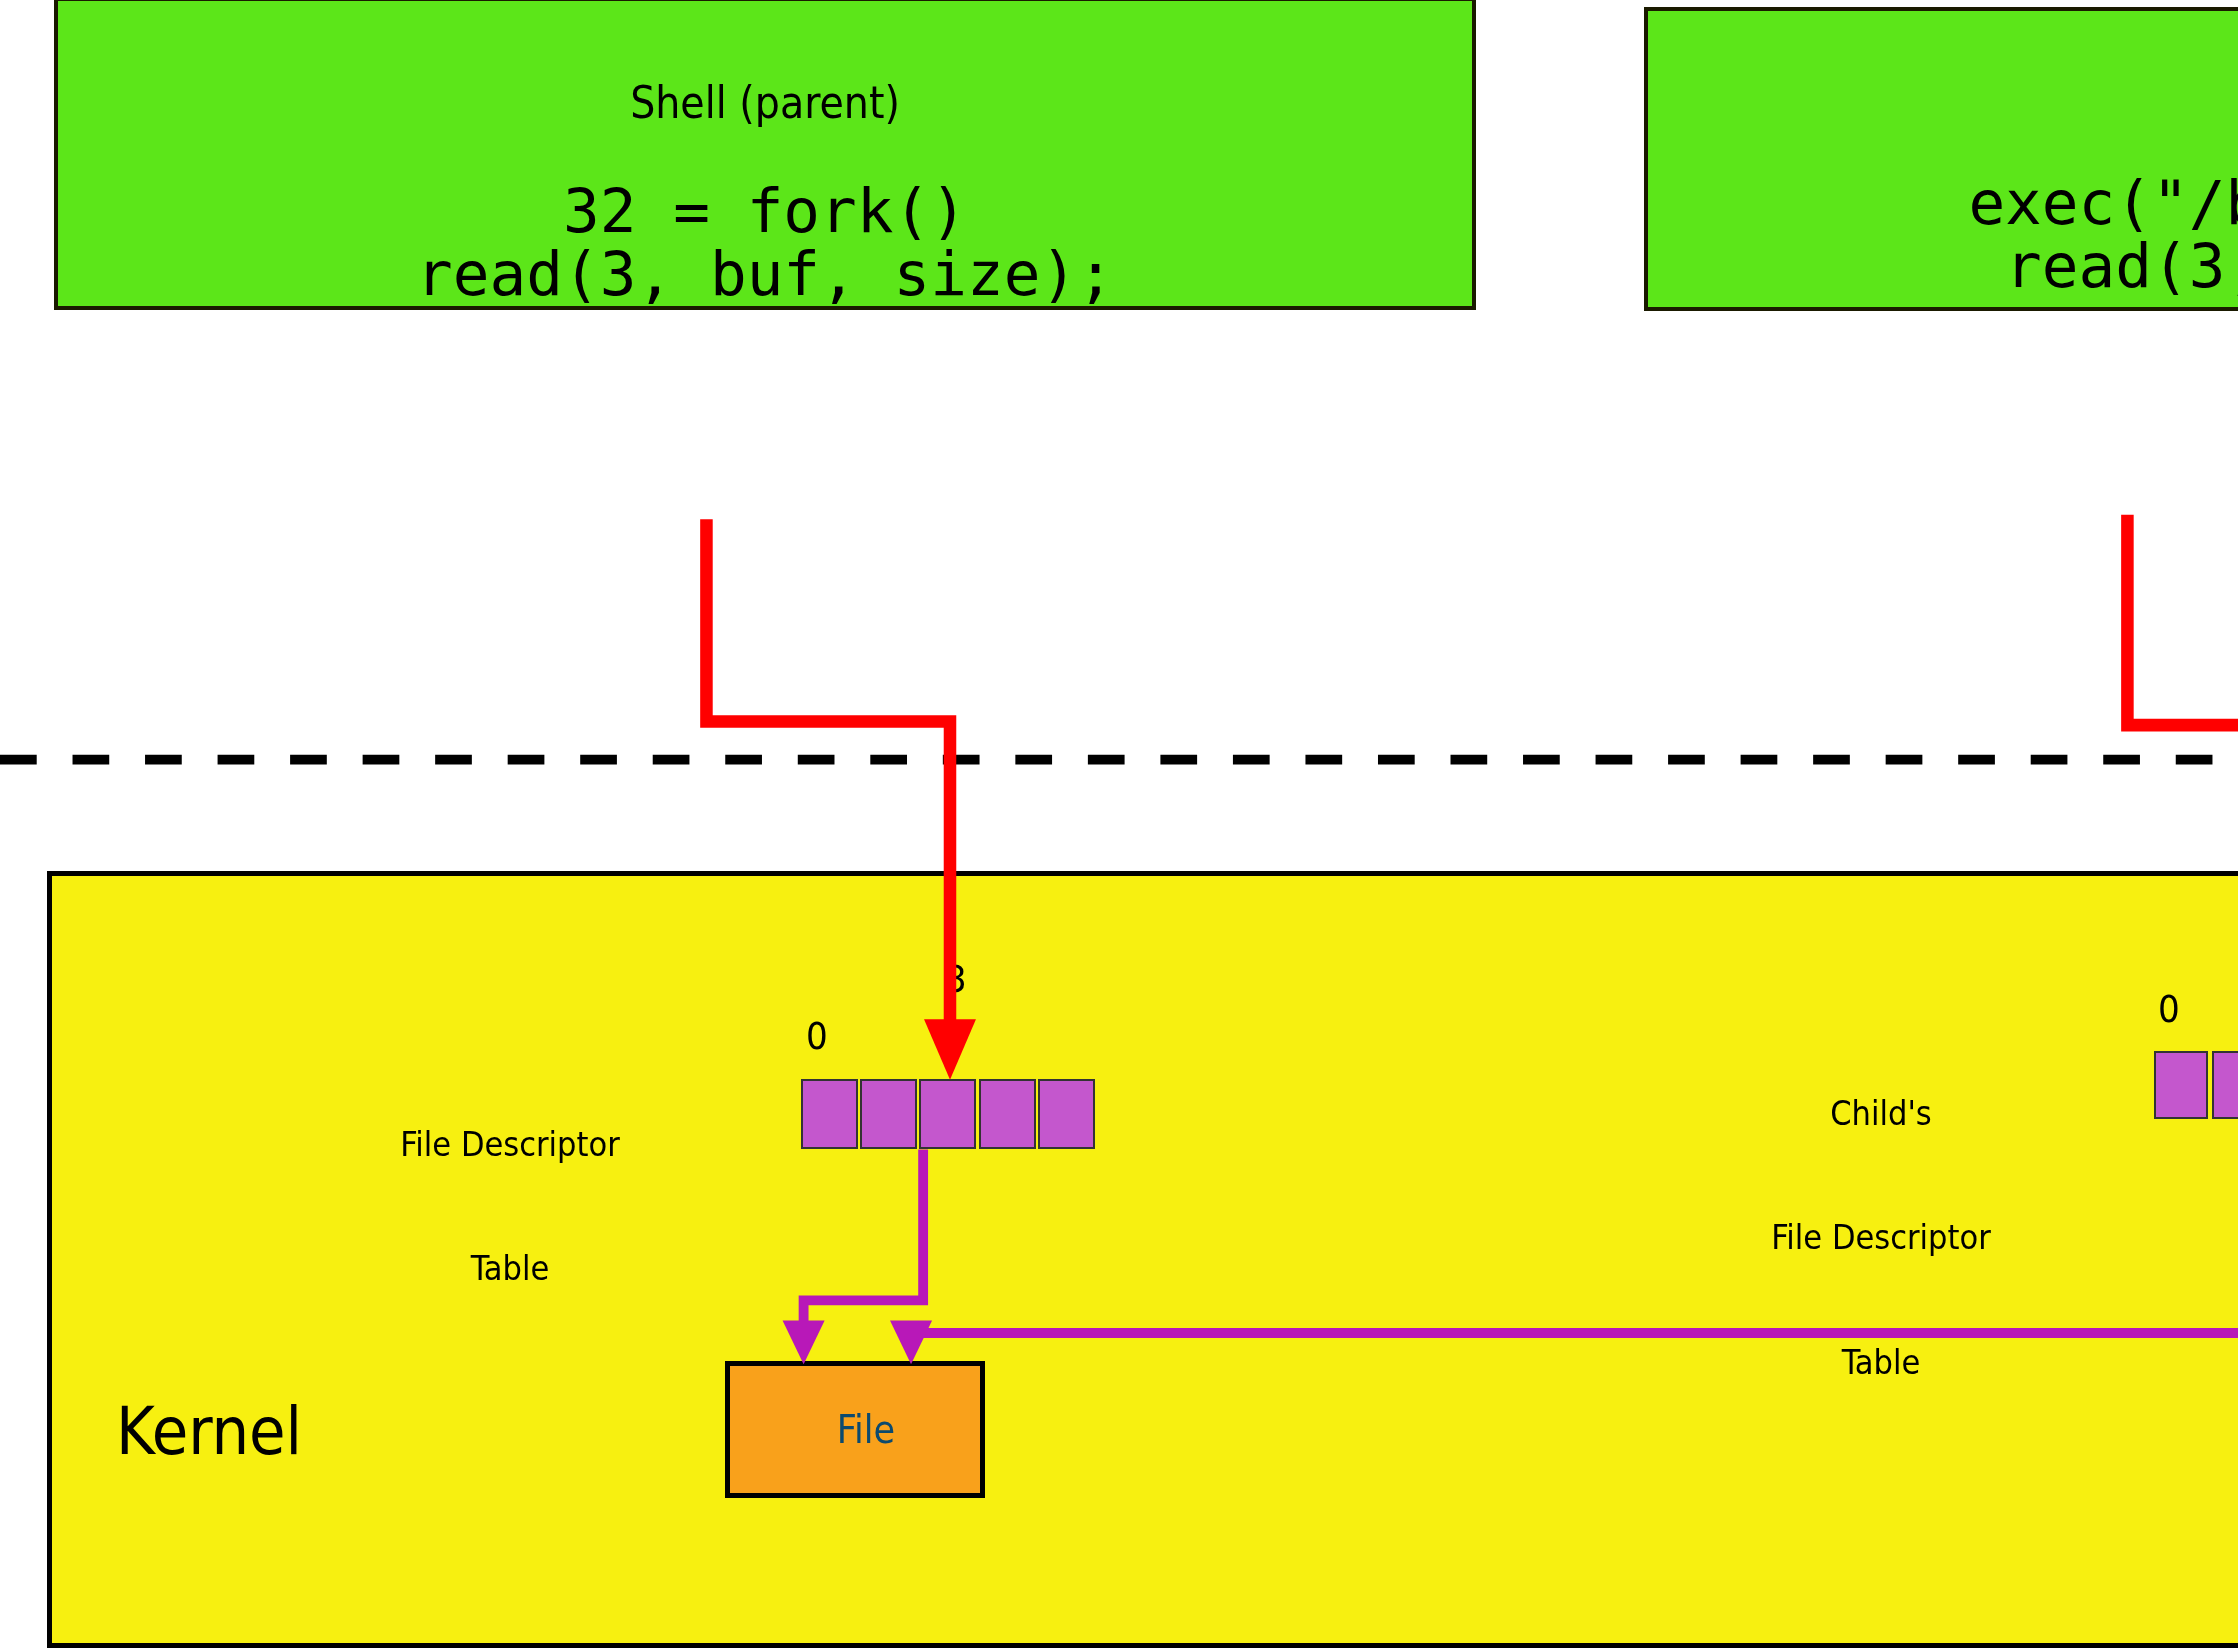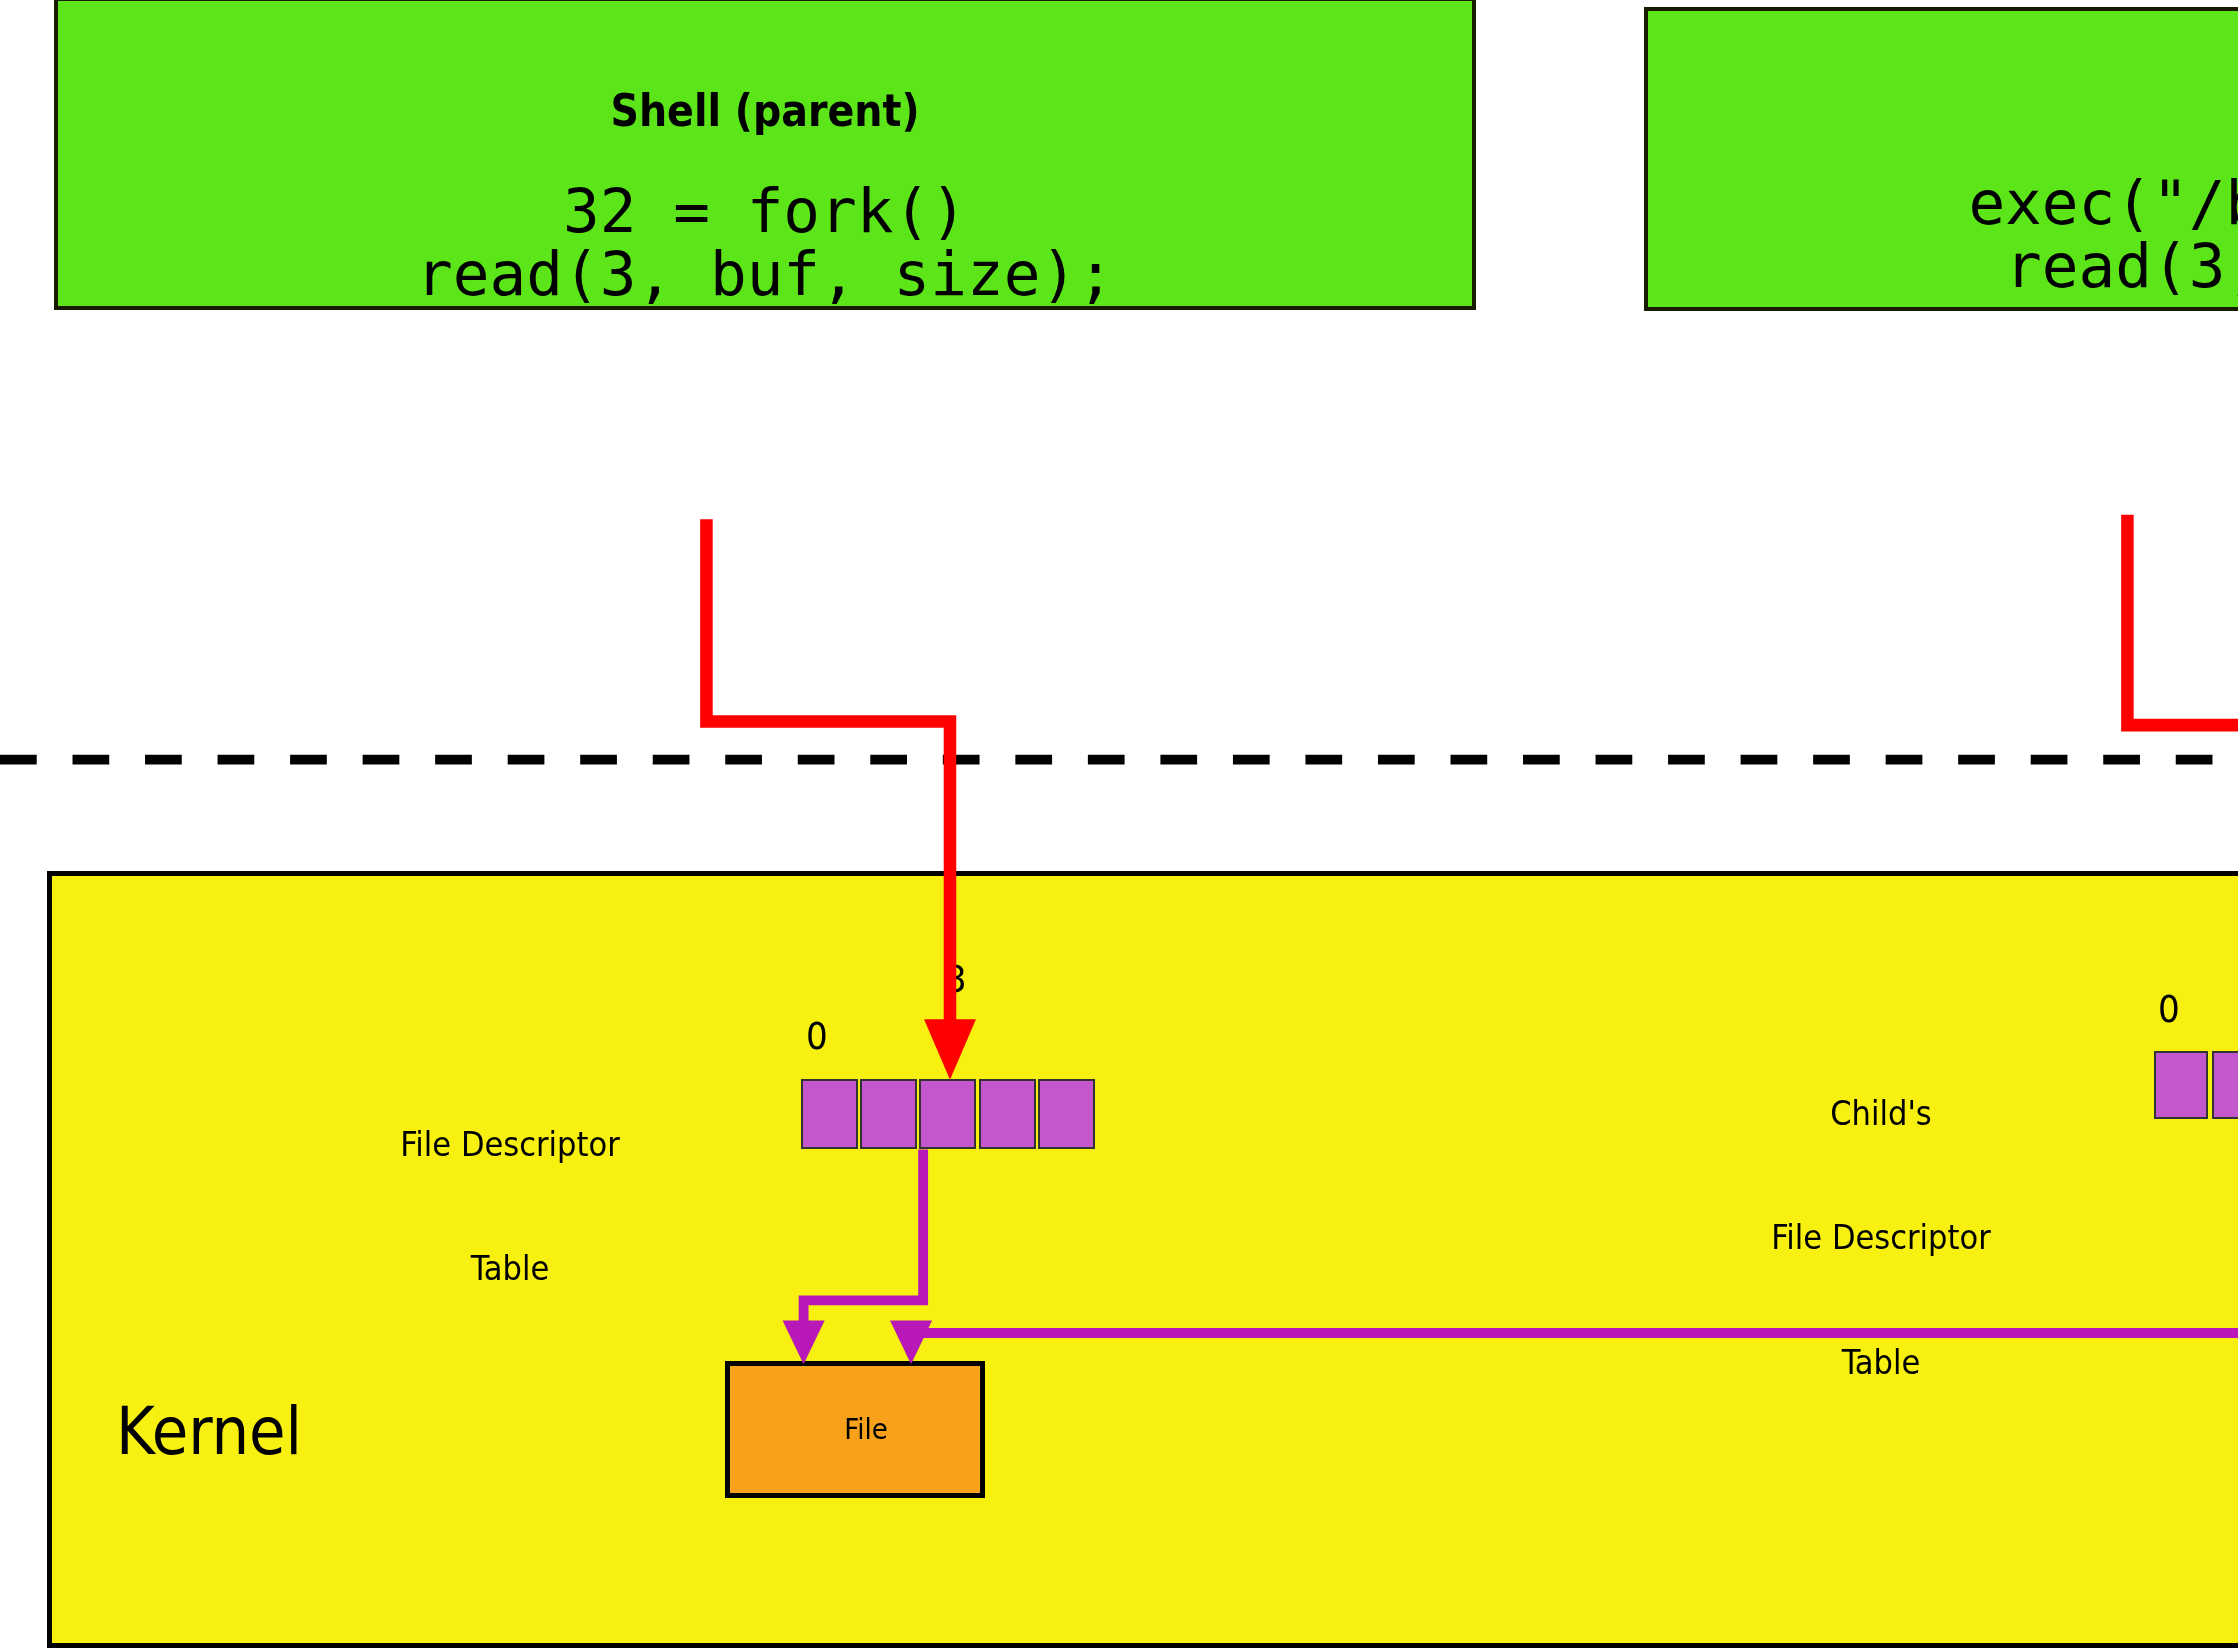--- a/index.html
+++ b/index.html
@@ -21,31 +21,31 @@
   .fdt-label{position:absolute;text-align:center;color:#000;font-size:34px;line-height:1.22;
              font-family:"DejaVu Sans Condensed","DejaVu Sans","Liberation Sans",sans-serif;
              font-stretch:condensed;white-space:pre;}
   .fd-row{position:absolute;display:flex;}
   .fd-cell{box-sizing:border-box;background:#c457cd;border:2.7px solid #333333;}
   .idx-label{position:absolute;color:#000;font-size:38px;line-height:1;
              font-family:"DejaVu Sans Condensed","DejaVu Sans","Liberation Sans",sans-serif;
              font-stretch:condensed;white-space:nowrap;}
   .file-box{position:absolute;box-sizing:border-box;background:#f9a11b;border:5.4px solid #000;
             display:flex;align-items:center;justify-content:center;}
-  .file-label{color:#000000;font-size:29px;line-height:1;
+  .file-label{color:#0c4a6e;font-size:39px;line-height:1;
               font-family:"DejaVu Sans Condensed","DejaVu Sans","Liberation Sans",sans-serif;
               font-stretch:condensed;margin-left:22px;}
 </style>
 </head>
 <body>
 
 <div id="stage">
 
   <div class="proc-box" style="left:54px;top:-2.7px;width:1422px;height:313px;">
-    <div class="proc-title" style="top:88px;font-weight:bold;">Shell (parent)</div>
+    <div class="proc-title" style="top:80px;">Shell (parent)</div>
     <div class="proc-code" style="top:170px;">32 = fork()</div>
     <div class="proc-code" style="top:233px;">read(3, buf, size);</div>
   </div>
 
   <div class="proc-box" style="left:1644px;top:7.2px;width:1420px;height:304px;">
     <div class="proc-title" style="top:72px;">wc -l</div>
     <div class="proc-code" style="top:152px;">exec("/bin/wc", argv)</div>
     <div class="proc-code" style="top:215px;">read(3, buf, size);</div>
   </div>
 

